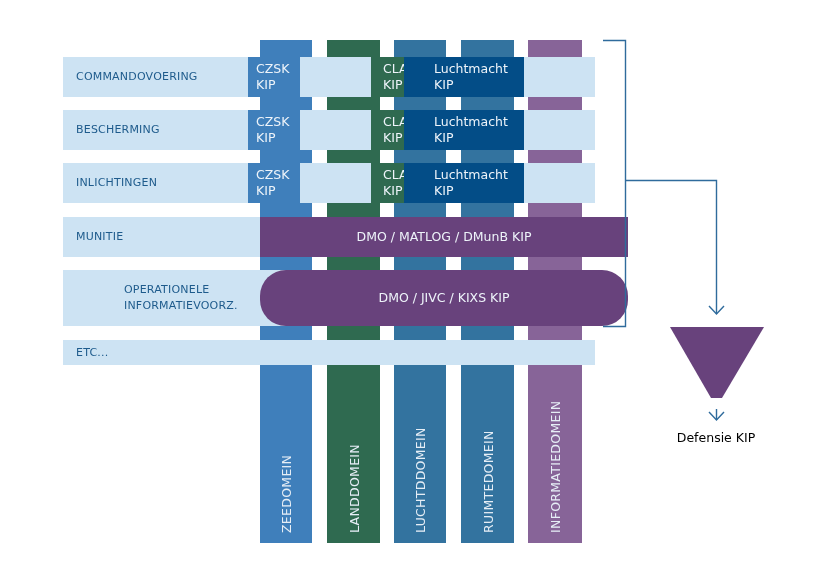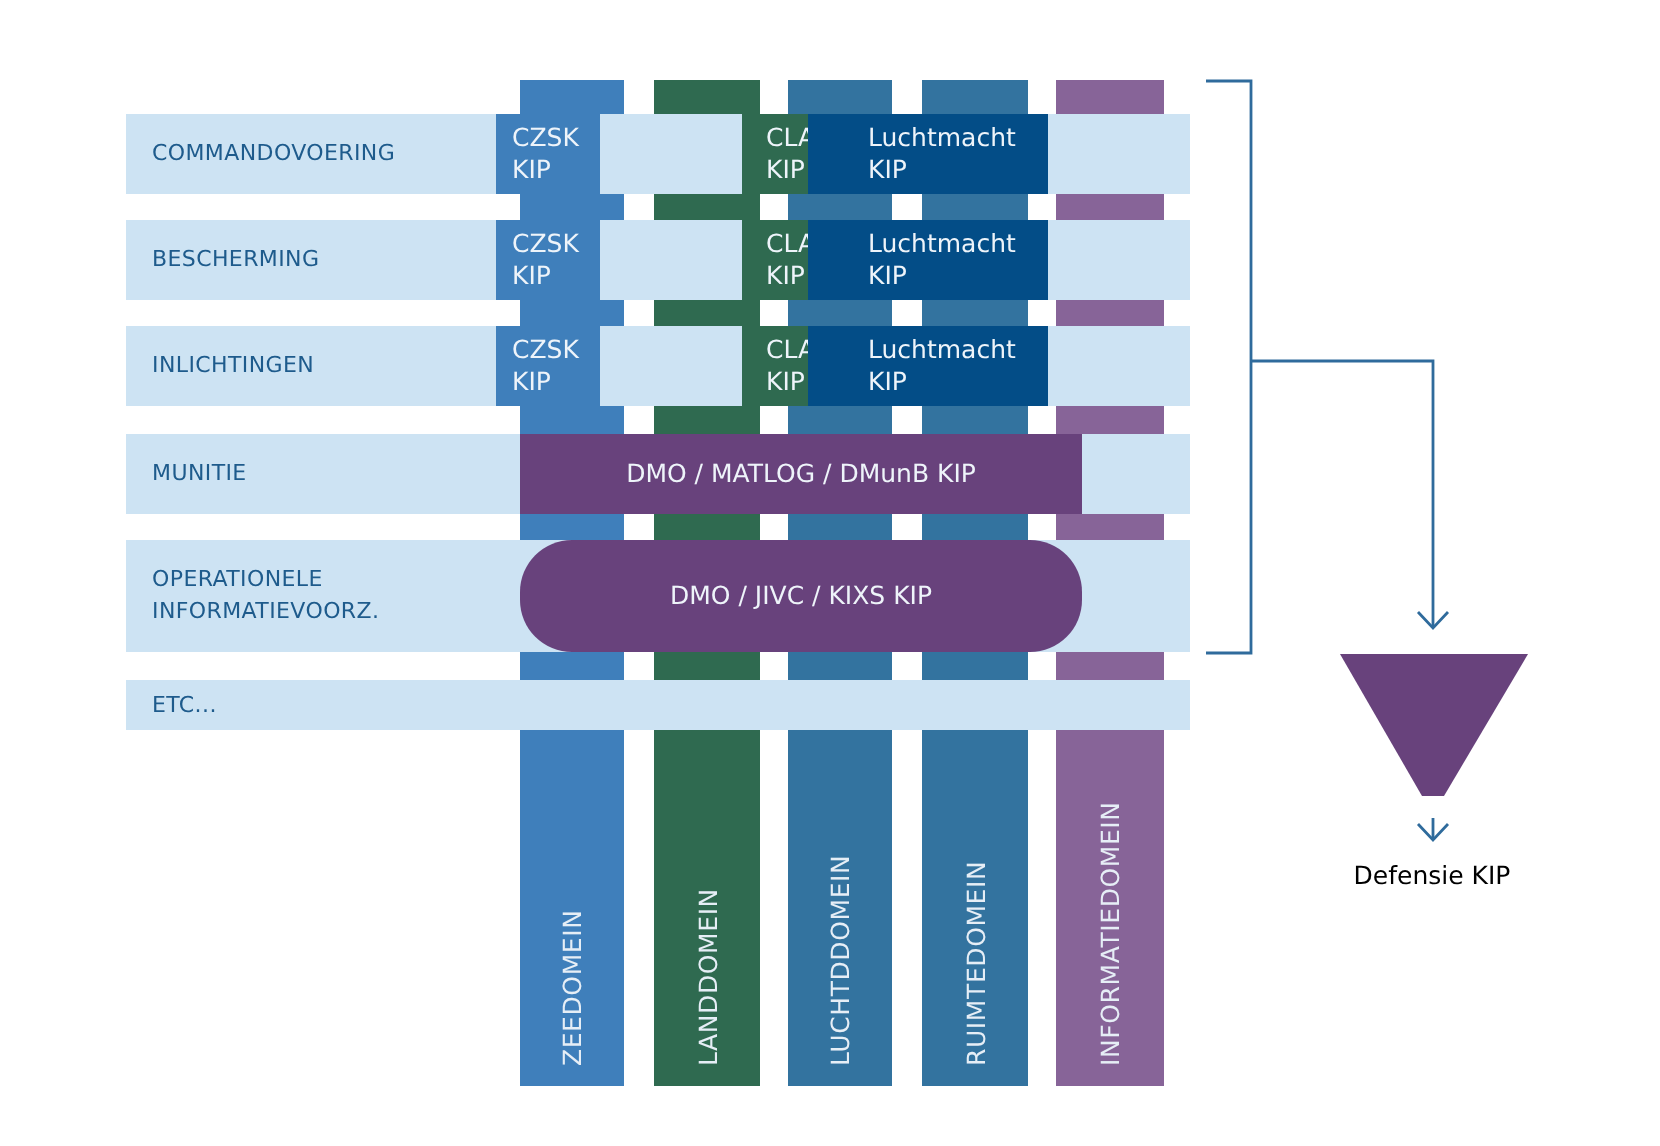--- a/index.html
+++ b/index.html
@@ -26,21 +26,21 @@
     .row { left: 63px; width: 532px; background: #cde3f3; z-index: 2; }
     .row-label { position: absolute; left: 13px; top: 50%; transform: translateY(-50%);
                  color: #1e5b8c; font-size: 11px; line-height: 16px; letter-spacing: 0.2px; }
 
     
     .cell { z-index: 3; color: #eef4fa; font-size: 12.5px; line-height: 16px; }
     .cell-zee   { left: 248px; width: 52px; background: #3f7fbb; padding: 4px 4px 0 8px; }
     .cell-land  { left: 327px; width: 53px; background: #2f6a50; padding: 4px 0 0 12px; margin-left: 44px; }
     .cell-lucht { left: 404px; width: 120px; background: #034d87; display:flex;
                   align-items:center; justify-content:center;padding-left:30px; }
-    .cell-wide  { left: 260px; width: 281px; background: #68427c; display:flex;
+    .cell-wide  { left: 260px; width: 368px; background: #68427c; display:flex;
                   align-items:center; justify-content:center; }
 
     svg.overlay { position: absolute; left: 0; top: 0; z-index: 4; }
     .result-label { left: 660px; top: 430px; width: 112px; text-align: center;
                     color: #000000; font-size: 12.5px; z-index: 4; }
   </style>
 </head>
 <body>
 
 <div class="abs col col-zee">
@@ -65,21 +65,21 @@
 <div class="abs row" style="top:110px;height:40px;">
   <span class="row-label">BESCHERMING</span>
 </div>
 <div class="abs row" style="top:163px;height:40px;">
   <span class="row-label">INLICHTINGEN</span>
 </div>
 <div class="abs row" style="top:217px;height:40px;">
   <span class="row-label">MUNITIE</span>
 </div>
 <div class="abs row" style="top:270px;height:56px;">
-  <span class="row-label" style="white-space:pre-line;">OPERATIONELE
+  <span class="row-label" style="white-space:pre-line;margin-left:48px;">OPERATIONELE
 INFORMATIEVOORZ.</span>
 </div>
 <div class="abs row" style="top:340px;height:25px;">
   <span class="row-label">ETC...</span>
 </div>
 
 <div class="abs cell cell-zee" style="top:57px;height:40px;white-space:pre-line;">CZSK
 KIP</div>
 <div class="abs cell cell-land" style="top:57px;height:40px;white-space:pre-line;">CLAS
 KIP</div>

